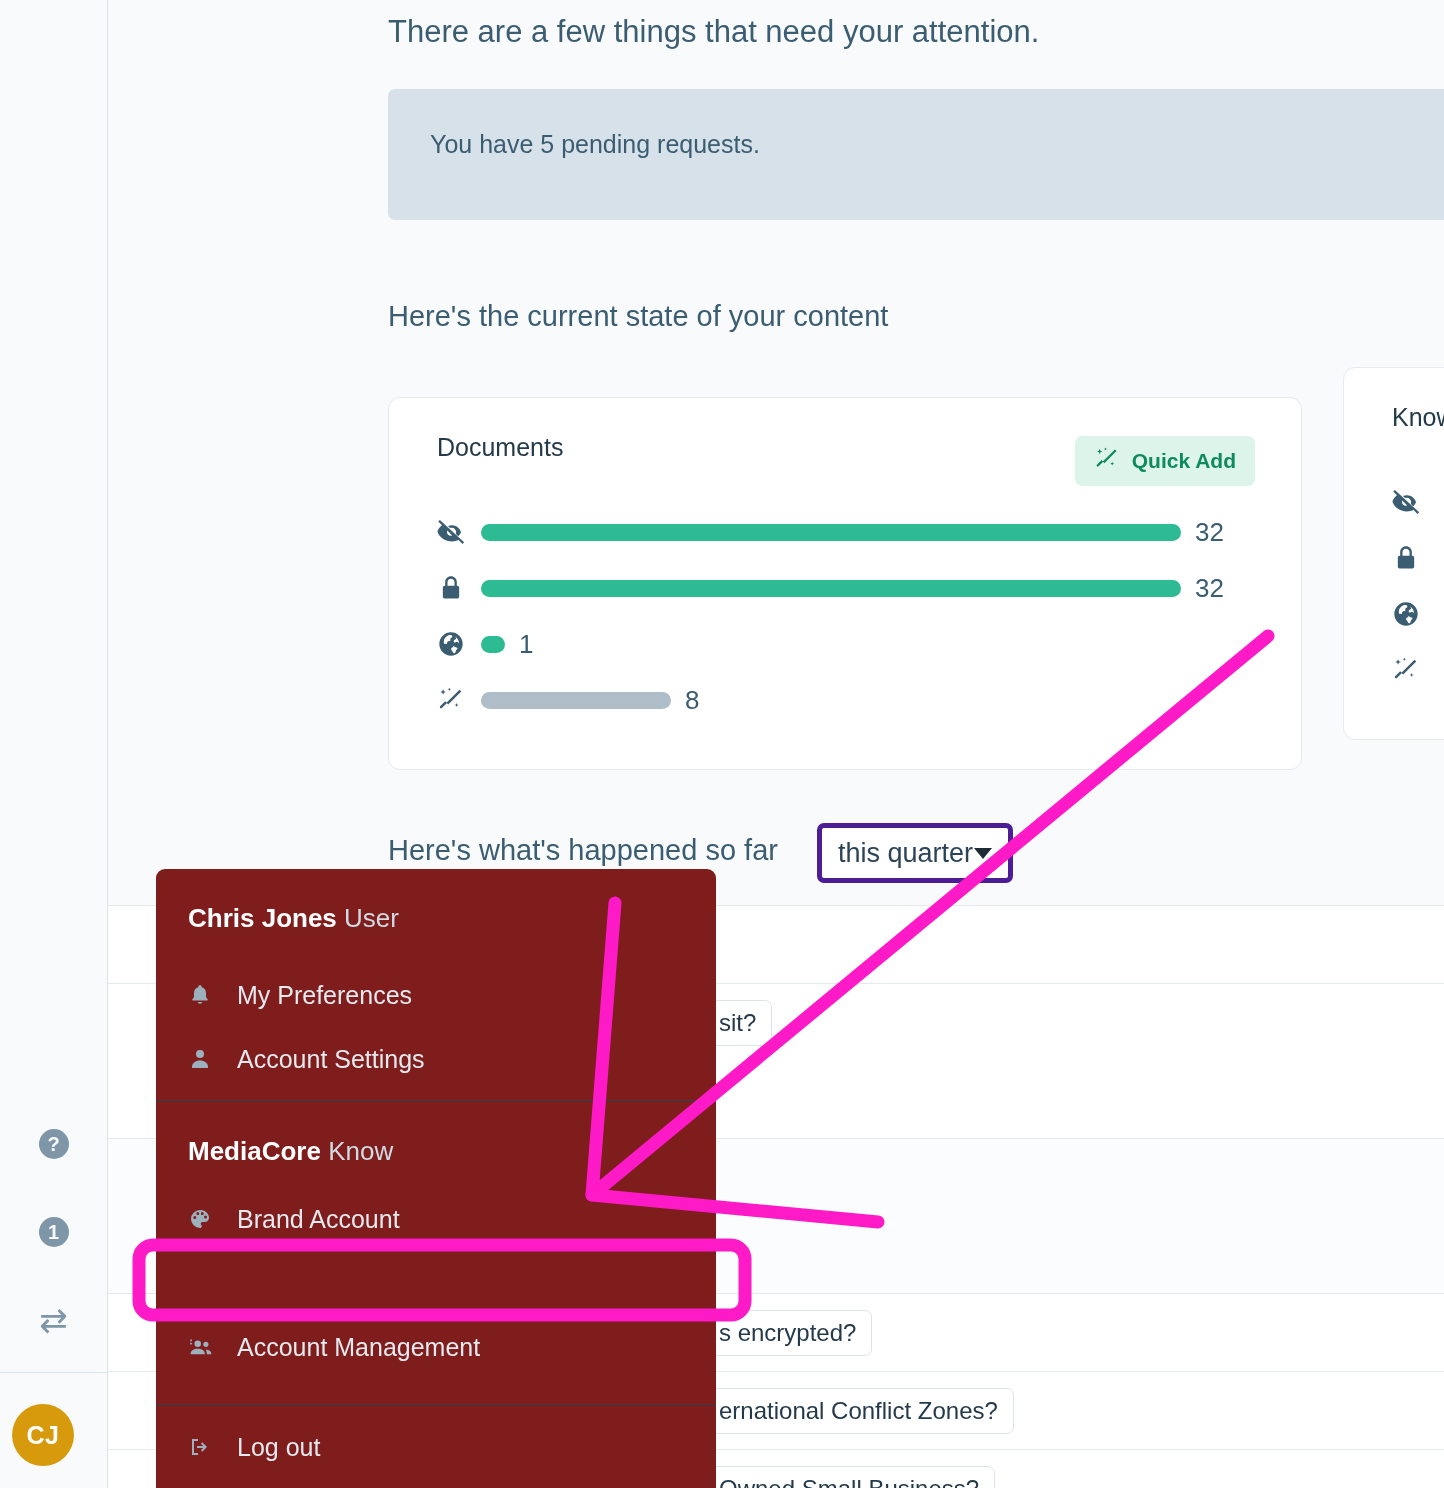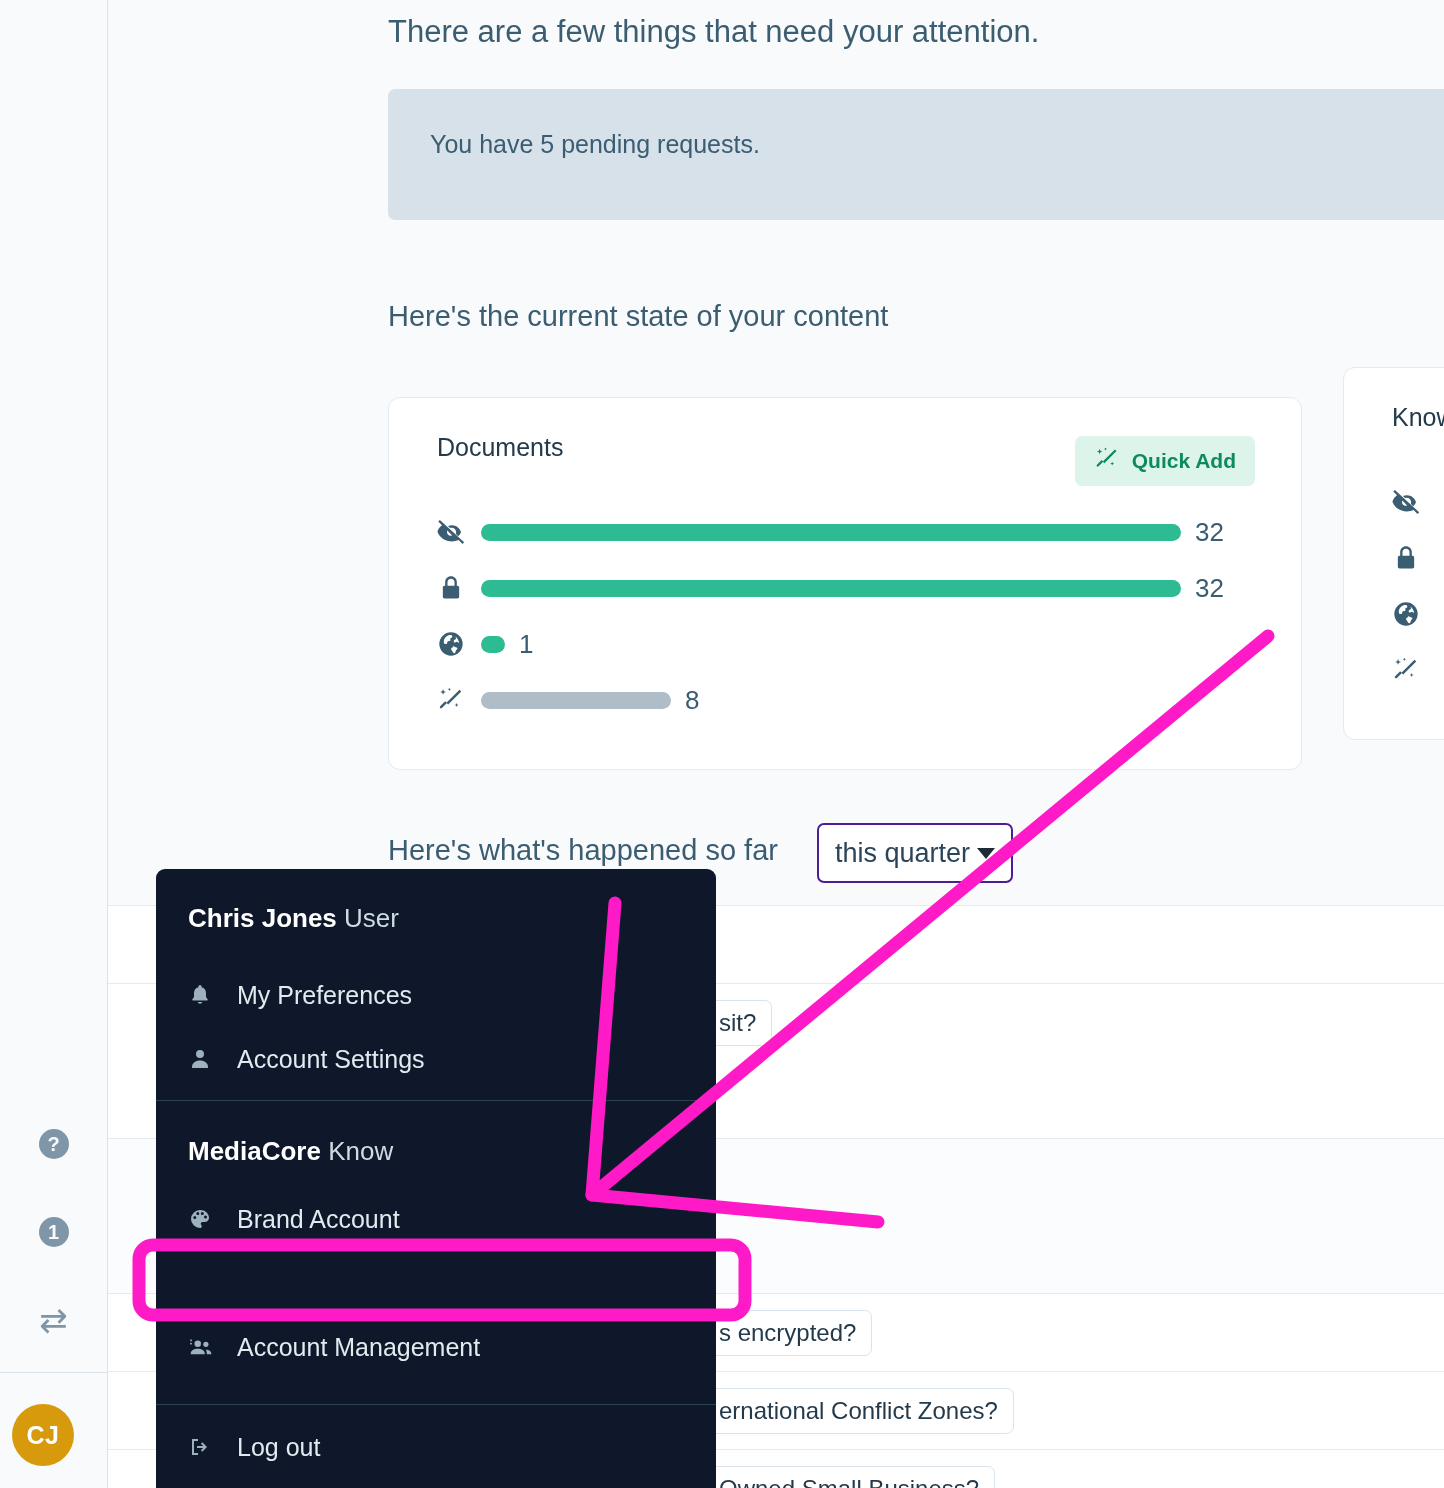--- a/index.html
+++ b/index.html
@@ -85,21 +85,21 @@
   .bar.grey { background: #aebdc8; }
   .bar-val { font-size: 26px; color: #3b5d72; }
 
   
   .h-sofar {
     position: absolute; left: 280px; top: 834px;
     font-size: 29px; font-weight: 500; color: #3b5d72; white-space: nowrap;
   }
   .tf-select {
     position: absolute; left: 709px; top: 823px; width: 196px; height: 60px;
-    background: #ffffff; border: 2px solid #4c1d95; border-radius: 7px;
+    background: #ffffff; border: 5px solid #4c1d95; border-radius: 7px;
     display: flex; align-items: center; padding: 0 16px; cursor: pointer;
   }
   .tf-label { font-size: 27px; color: #2b4458; white-space: nowrap; }
   .tf-caret {
     margin-left: auto;
     width: 0; height: 0; border-left: 9px solid transparent; border-right: 9px solid transparent;
     border-top: 11px solid #1d2b36;
   }
 
   
@@ -111,21 +111,21 @@
   .chip {
     position: absolute; display: inline-flex; align-items: center;
     height: 46px; padding: 0 15px;
     border: 1px solid #dce4eb; border-radius: 7px; background: #fff;
     font-size: 24px; color: #243a4a; white-space: nowrap;
   }
 
   
   .menu {
     position: absolute; left: 156px; top: 869px; width: 560px; height: 620px;
-    background: #0f172a; border-radius: 9px 9px 0 0; overflow: hidden; padding-left: 32px;
+    background: #7f1d1d; border-radius: 9px 9px 0 0; overflow: hidden; padding-left: 32px;
   }
   .menu-head {
     position: absolute; left: 32px; top: 34px;
     font-size: 26px; color: #e8eef2; white-space: nowrap;
   }
   .menu-head b { font-weight: 700; color: #ffffff; }
   .menu-head span { font-weight: 400; color: #cfdbe2; }
   .menu-head.team { top: 267px; }
   .menu-item {
     position: absolute; left: 0; width: 560px; height: 64px;

